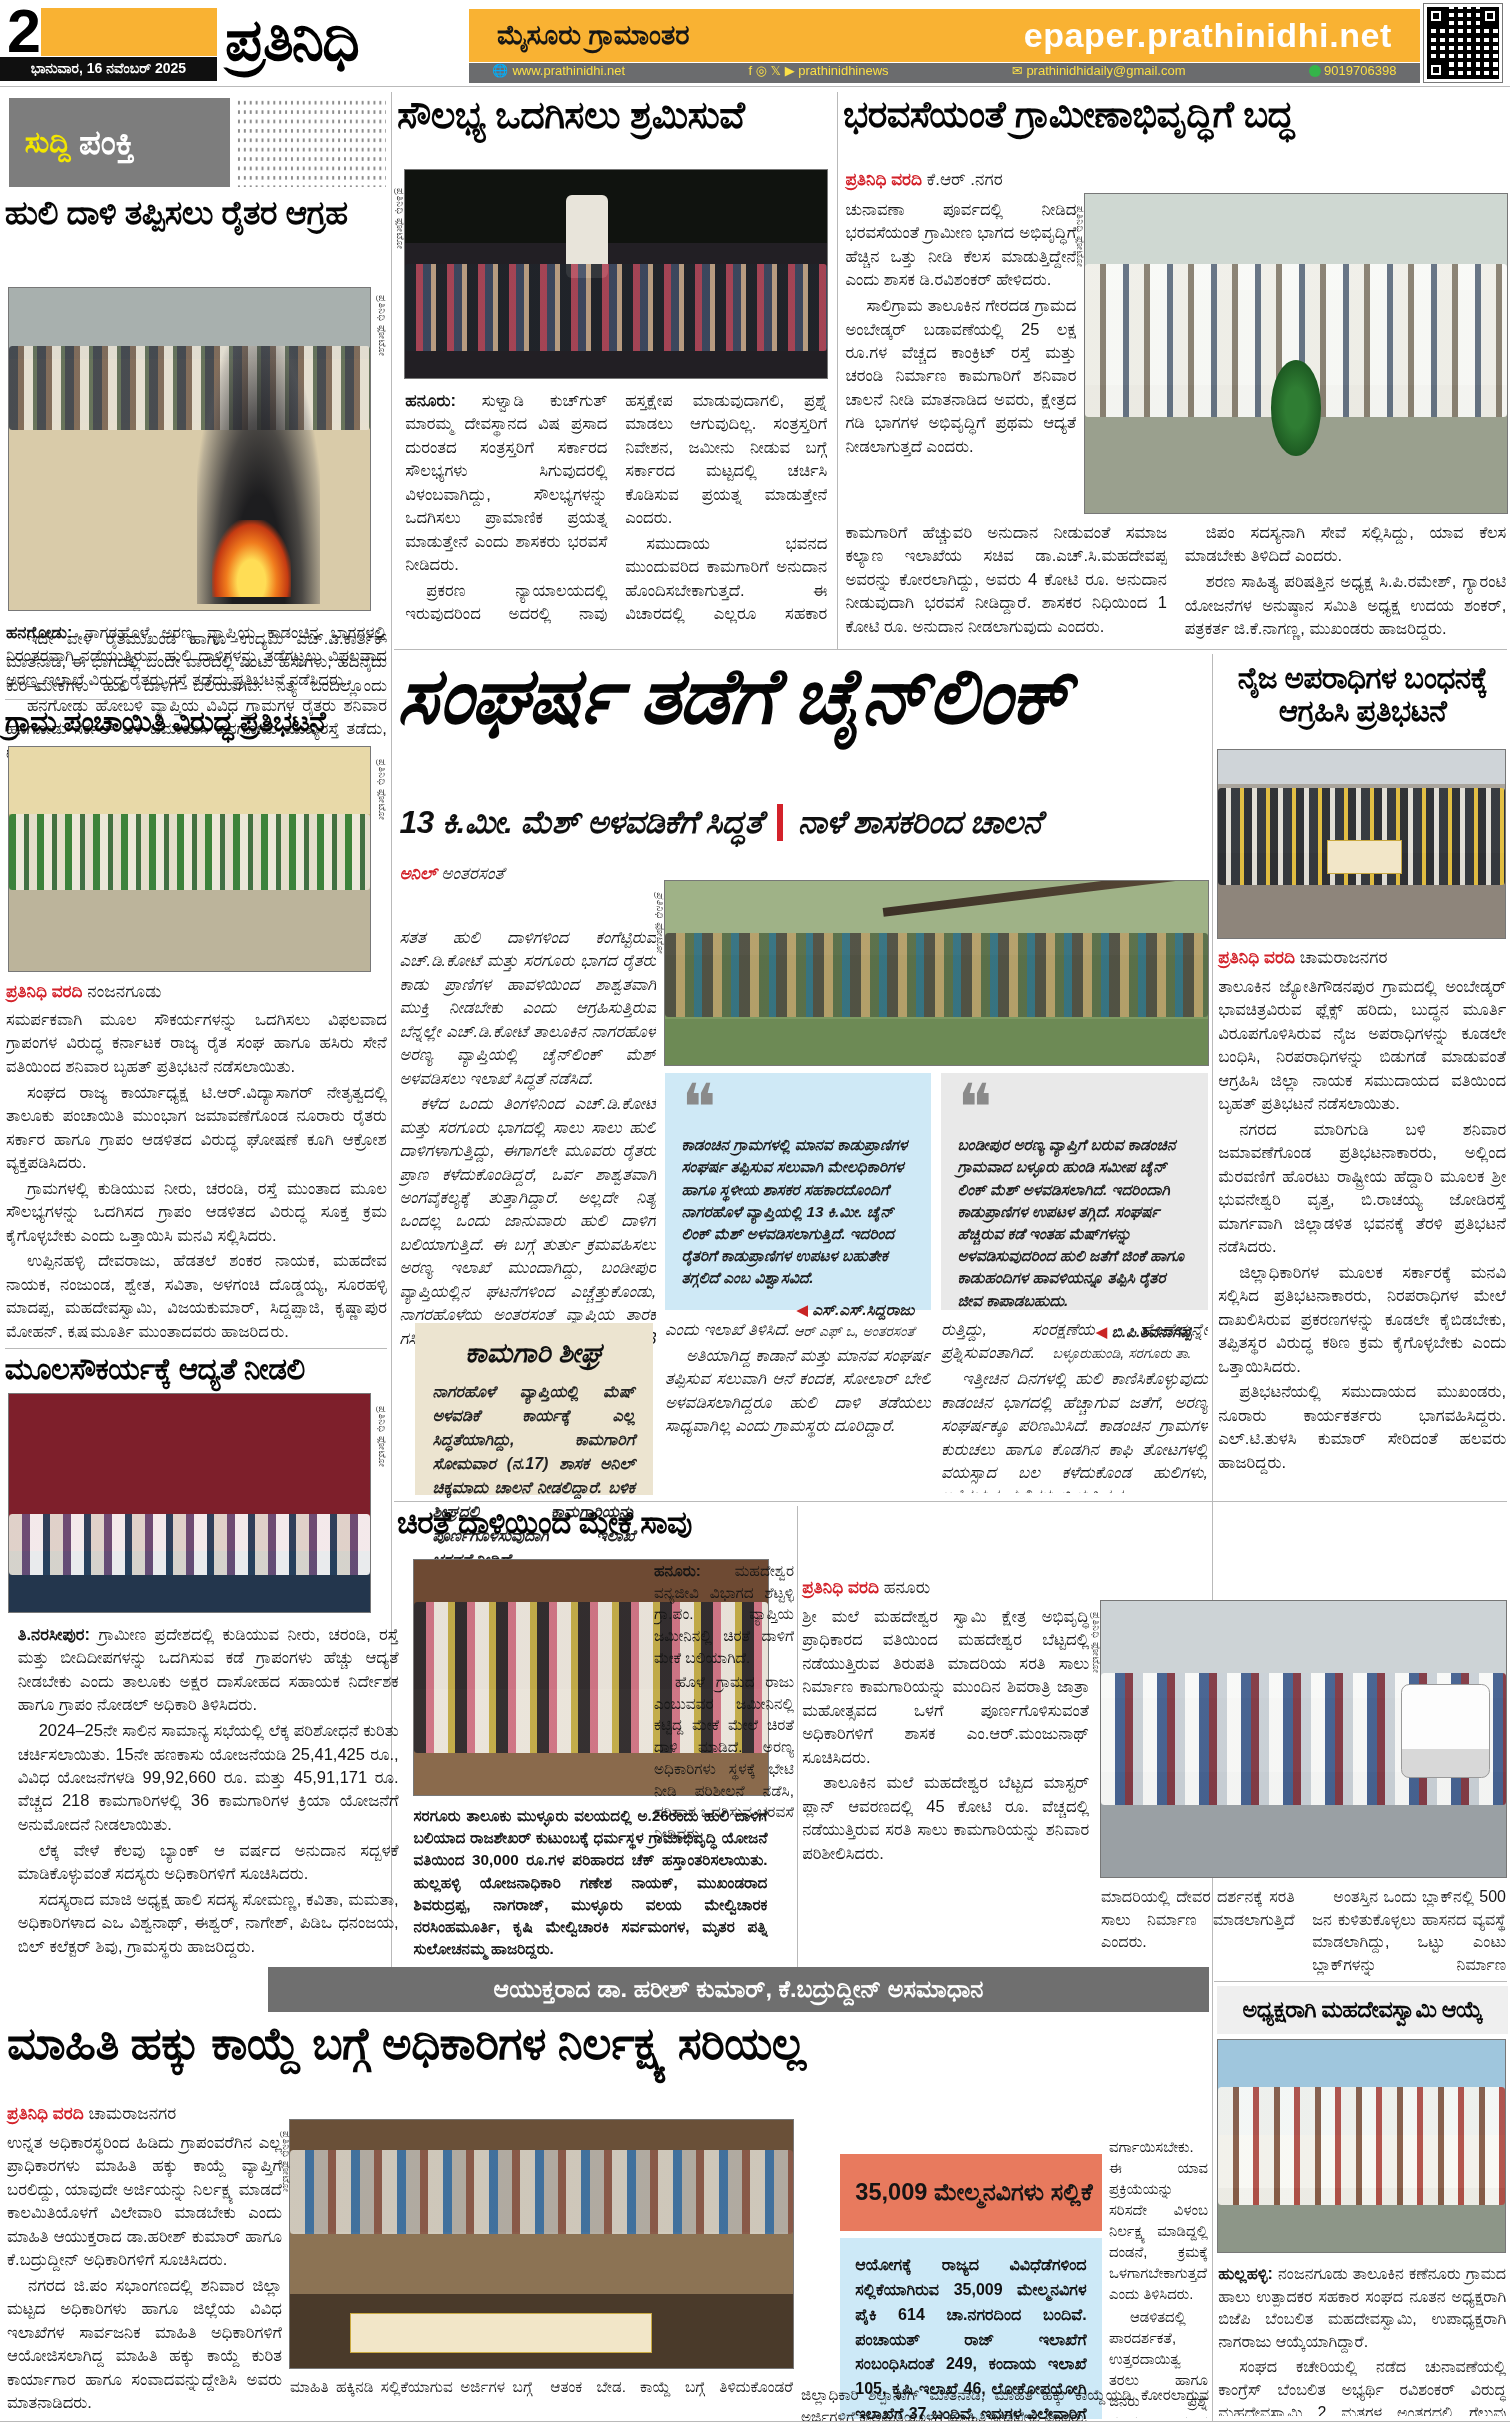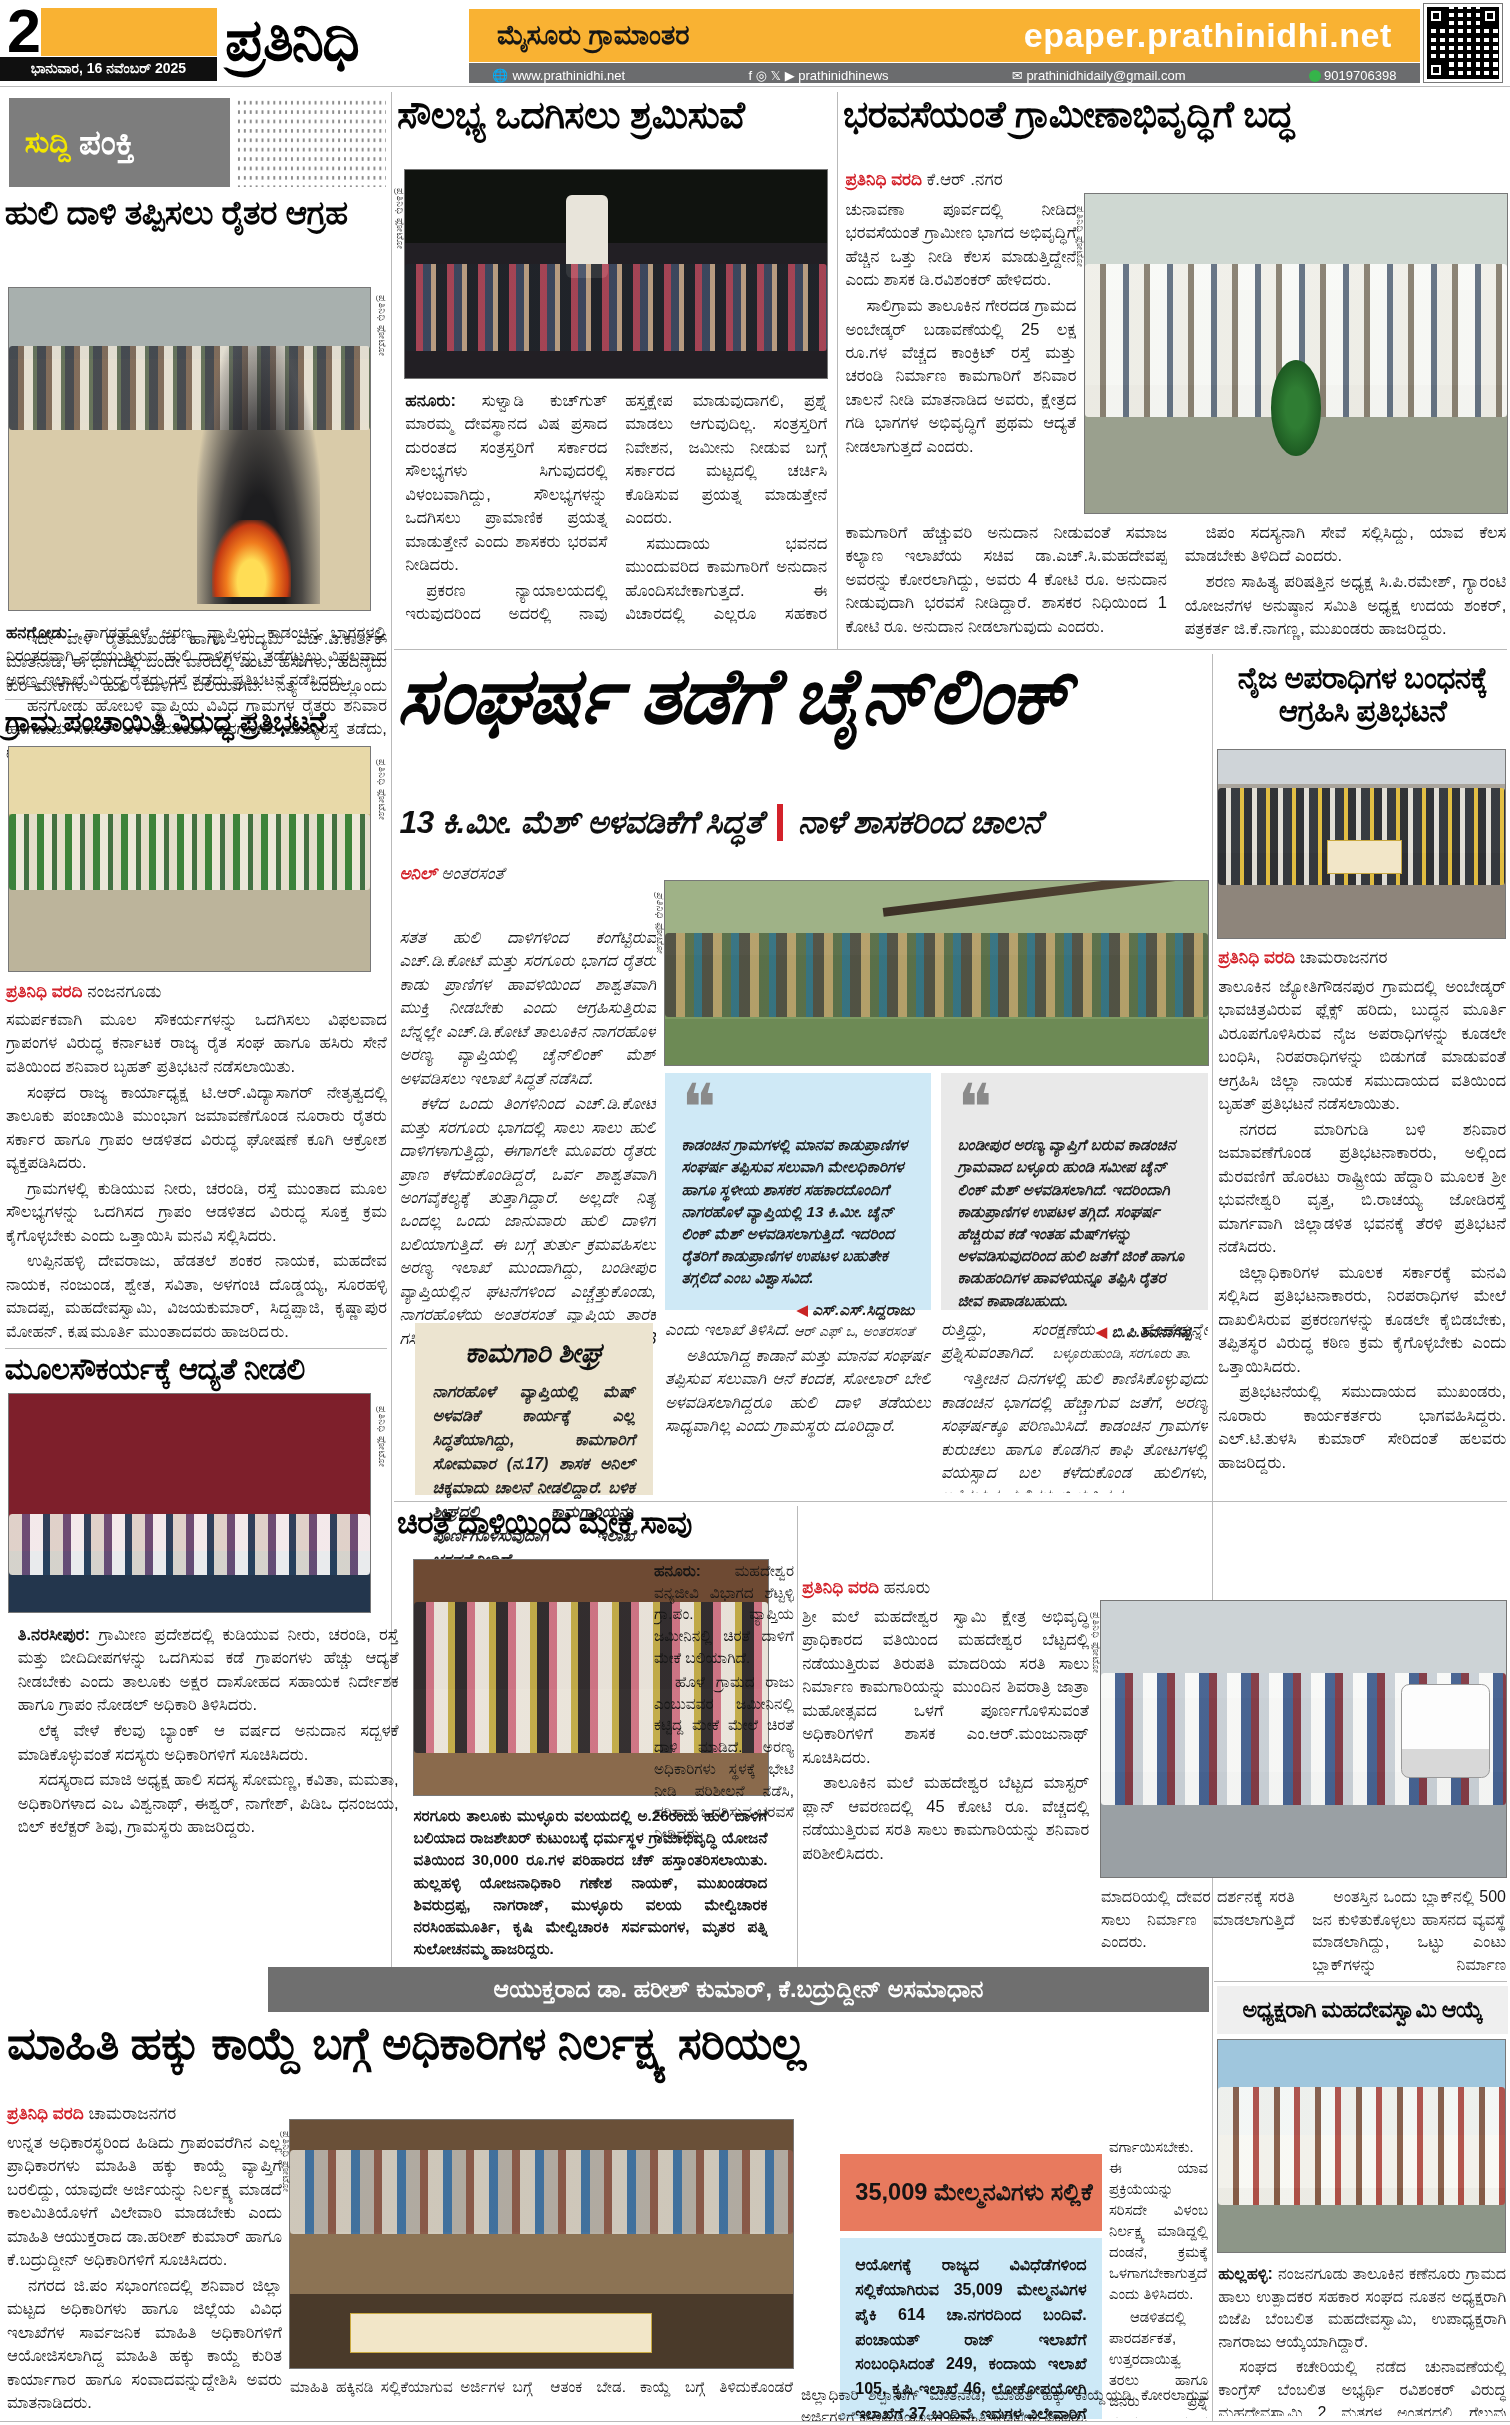--- a/index.html
+++ b/index.html
@@ -8,21 +8,21 @@
         font-family:"Liberation Sans","DejaVu Sans",sans-serif;color:#111;}
   .abs{position:absolute;}
   
   .pgnum{font-size:61px;font-weight:800;color:#000;line-height:1;}
   .orange{background:#f9b233;}
   .datebar{background:#101010;color:#fff;font-size:14px;font-weight:700;display:flex;align-items:center;justify-content:center;}
   .masthead{font-size:58px;font-weight:800;letter-spacing:-1.8px;color:#000;line-height:1.3;}
   .oband{background:#f9b233;display:flex;align-items:center;justify-content:space-between;padding:12px 28px;}
   .oband .ed{font-size:27px;font-weight:800;color:#161616;}
   .oband .ep{font-size:34px;font-weight:800;color:#ffffff;letter-spacing:0.6px;}
-  .gband{background:#6b6c6e;color:#ffffff;display:flex;align-items:flex-end;justify-content:space-between;padding:0 23.6px;font-size:13px;}
+  .gband{background:#6b6c6e;color:#fde047;display:flex;align-items:flex-start;justify-content:space-between;padding:0 23.6px;font-size:13px;}
   .gband span{white-space:nowrap;}
   .gdot{display:inline-block;width:11.8px;height:11.8px;border-radius:50%;background:#35b44a;vertical-align:-1.8px;margin-right:3.5px;}
   .qr{background:#fff;border:1.2px solid #777;padding:3px;}
   .qrin{width:100%;height:100%;position:relative;background:
       repeating-linear-gradient(0deg,#000 0 4.1px,transparent 4.1px 8.3px),
       repeating-linear-gradient(90deg,#000 0 4.1px,#fff 4.1px 8.9px);}
   .qeye{position:absolute;width:17.7px;height:17.7px;border:4.1px solid #000;background:#fff;}
   .qeye i{position:absolute;inset:1.8px;background:#000;display:block;}
   
   .vr{background:#b9b9b9;width:1.2px;}
@@ -169,20 +169,21 @@
   </div>
 
   <div class="abs" style="left:4.7px;top:1352px;width:382px;height:617px;">
     <div class="hl" style="font-size:29.5px;">ಮೂಲಸೌಕರ್ಯಕ್ಕೆ ಆದ್ಯತೆ ನೀಡಲಿ</div>
     <div class="ph ph-curtain" style="left:4.7px;top:42px;width:361px;height:218px;">
       <div class="crowd" style="top:55%;height:28%;background:repeating-linear-gradient(90deg,#e9e4da 0 13px,#6b4f7a 13px 21px,#fff 21px 34px,#26415e 34px 41px);"></div>
     </div>
     <div class="abs vcredit" style="left:371px;top:54px;">ಪ್ರತಿನಿಧಿ ಫೋಟೋ</div>
     <div class="body" style="position:absolute;left:13px;top:271px;width:381px;height:341px;overflow:hidden;">
       <p class="fst"><span class="lede">ತಿ.ನರಸೀಪುರ:</span> <span>ಗ್ರಾಮೀಣ ಪ್ರದೇಶದಲ್ಲಿ ಕುಡಿಯುವ ನೀರು, ಚರಂಡಿ, ರಸ್ತೆ ಮತ್ತು ಬೀದಿದೀಪಗಳನ್ನು ಒದಗಿಸುವ ಕಡೆ ಗ್ರಾಪಂಗಳು ಹೆಚ್ಚು ಆದ್ಯತೆ ನೀಡಬೇಕು ಎಂದು ತಾಲೂಕು ಅಕ್ಷರ ದಾಸೋಹದ ಸಹಾಯಕ ನಿರ್ದೇಶಕ ಹಾಗೂ ಗ್ರಾಪಂ ನೋಡಲ್ ಅಧಿಕಾರಿ ತಿಳಿಸಿದರು.</span></p>
+      <p>2024–25ನೇ ಸಾಲಿನ ಸಾಮಾನ್ಯ ಸಭೆಯಲ್ಲಿ ಲೆಕ್ಕ ಪರಿಶೋಧನೆ ಕುರಿತು ಚರ್ಚಿಸಲಾಯಿತು. 15ನೇ ಹಣಕಾಸು ಯೋಜನೆಯಡಿ 25,41,425 ರೂ., ವಿವಿಧ ಯೋಜನೆಗಳಡಿ 99,92,660 ರೂ. ಮತ್ತು 45,91,171 ರೂ. ವೆಚ್ಚದ 218 ಕಾಮಗಾರಿಗಳಲ್ಲಿ 36 ಕಾಮಗಾರಿಗಳ ಕ್ರಿಯಾ ಯೋಜನೆಗೆ ಅನುಮೋದನೆ ನೀಡಲಾಯಿತು.</p>
       <p>ಲೆಕ್ಕ ವೇಳೆ ಕೆಲವು ಬ್ಯಾಂಕ್ ಆ ವರ್ಷದ ಅನುದಾನ ಸದ್ಬಳಕೆ ಮಾಡಿಕೊಳ್ಳುವಂತೆ ಸದಸ್ಯರು ಅಧಿಕಾರಿಗಳಿಗೆ ಸೂಚಿಸಿದರು.</p>
       <p>ಸದಸ್ಯರಾದ ಮಾಜಿ ಅಧ್ಯಕ್ಷ ಹಾಲಿ ಸದಸ್ಯ ಸೋಮಣ್ಣ, ಕವಿತಾ, ಮಮತಾ, ಅಧಿಕಾರಿಗಳಾದ ಎಒ ವಿಶ್ವನಾಥ್, ಈಶ್ವರ್, ನಾಗೇಶ್, ಪಿಡಿಒ ಧನಂಜಯ, ಬಿಲ್ ಕಲೆಕ್ಟರ್ ಶಿವು, ಗ್ರಾಮಸ್ಥರು ಹಾಜರಿದ್ದರು.</p>
     </div>
   </div>
 
   <div class="abs" style="left:397px;top:94px;width:437px;height:552px;">
     <div class="hl" style="font-size:38px;">ಸೌಲಭ್ಯ ಒದಗಿಸಲು ಶ್ರಮಿಸುವೆ</div>
     <div class="ph ph-night" style="left:8.3px;top:76px;width:422px;height:208px;">
       <div class="blob" style="left:38%;top:12%;width:10%;height:40%;background:#e8e4da;border-radius:5.9px;"></div>
       <div class="crowd" style="top:45%;height:42%;background:repeating-linear-gradient(90deg,#20242a 0 10.6px,#b2485a 10.6px 17.7px,#3f4b63 17.7px 26px,#c7a98a 26px 31px);"></div>

